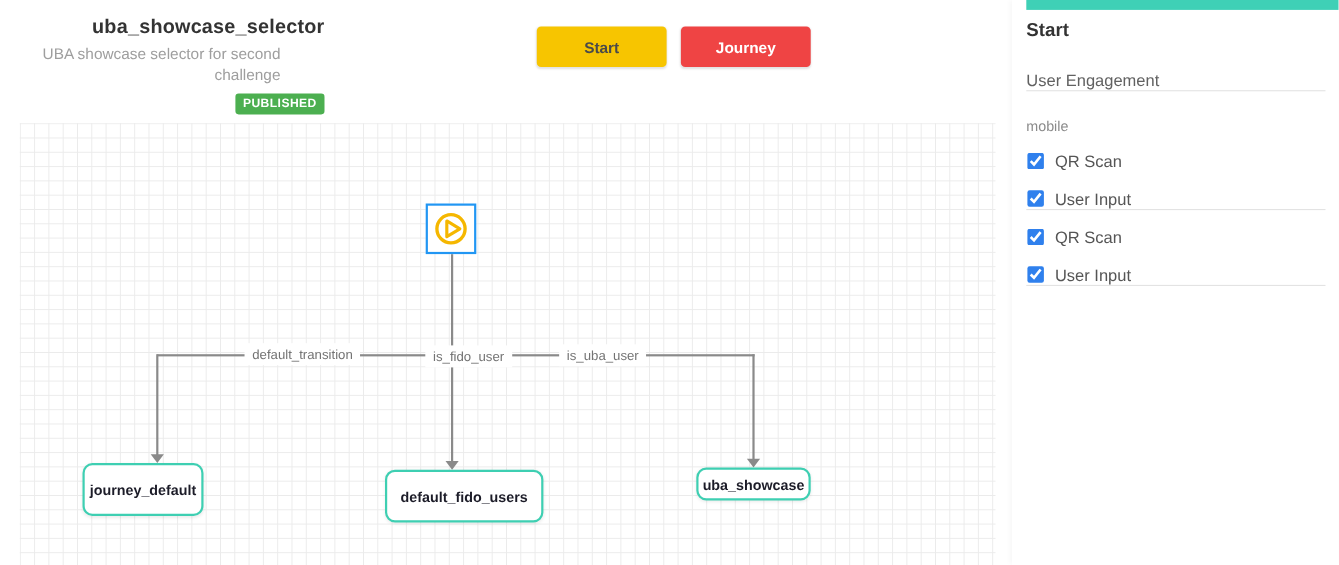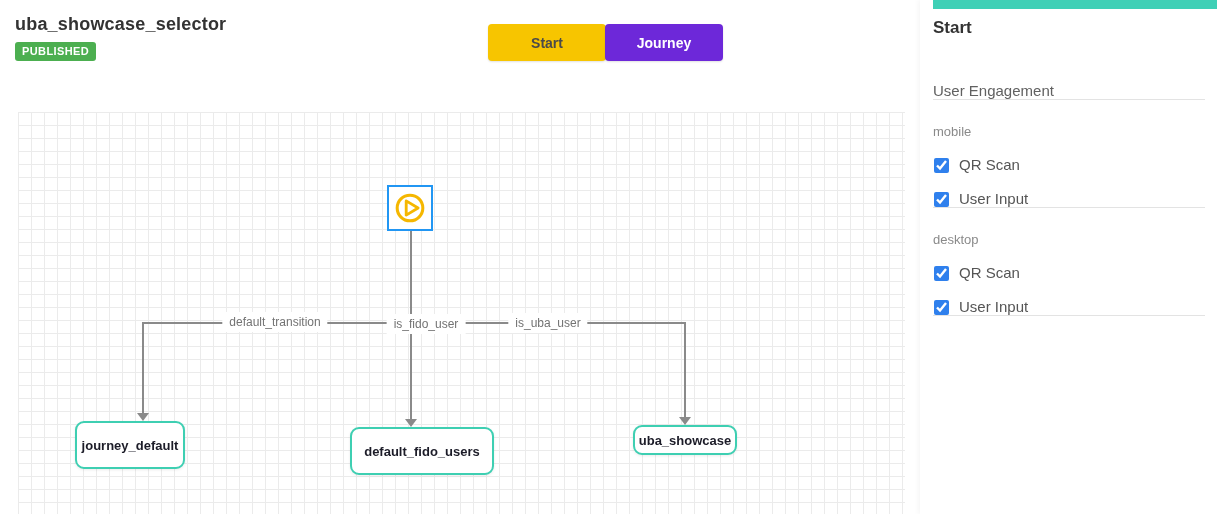--- a/index.html
+++ b/index.html
@@ -3,30 +3,30 @@
 <meta charset="utf-8">
 <style>
   * { margin: 0; padding: 0; box-sizing: border-box; }
   html, body { width: 1217px; height: 514px; background: #ffffff; overflow: hidden;
     font-family: "Liberation Sans", "DejaVu Sans", sans-serif; }
   .app { position: relative; width: 1217px; height: 514px; }
 
   
   .main { position: absolute; left: 0; top: 0; width: 920px; height: 514px; background: #fff; }
 
-  .header-left { position: absolute; left: 15px; top: 14px; width: 280px; }
+  .header-left { position: absolute; left: 15px; top: 14px; width: 280px; text-align: right; }
   .page-title { font-size: 18px; font-weight: bold; color: #333333; letter-spacing: 0.2px; }
   .page-subtitle { margin-top: 5px; font-size: 14px; line-height: 19px; color: #9e9e9e; width: 240px; }
   .status-badge { display: inline-block; margin-top: 7px; background: #4CAF50; color: #ffffff;
     font-size: 11px; font-weight: bold; letter-spacing: 0.4px; padding: 3px 7px 4px; border-radius: 3px; }
 
   .btn { position: absolute; top: 24px; height: 37px; width: 118px; border: none; border-radius: 4px;
     font-size: 14px; font-weight: bold; cursor: pointer; font-family: inherit; }
   .btn-start { left: 488px; background: #F7C500; color: #4a4a4a; box-shadow: 0 1px 2px rgba(0,0,0,0.12); }
-  .btn-journey { left: 605px; background: #6d28d9; color: #ffffff; box-shadow: 0 1px 2px rgba(0,0,0,0.12); }
+  .btn-journey { left: 619px; background: #ef4444; color: #ffffff; box-shadow: 0 1px 2px rgba(0,0,0,0.12); }
 
   
   .canvas { position: absolute; left: 18px; top: 112px; width: 887px; height: 402px; background: #ffffff;
     background-image:
       linear-gradient(to right, #ebebeb 1px, transparent 1px),
       linear-gradient(to bottom, #ebebeb 1px, transparent 1px);
     background-size: 13px 13px; }
 
   .edge-line { position: absolute; background: #8a8a8a; }
   .arrow-down { position: absolute; width: 0; height: 0;
@@ -41,38 +41,39 @@
 
   .start-node { position: absolute; left: 369px; top: 73px; width: 46px; height: 46px; background: #ffffff;
     border: 2px solid #2196F3; display: flex; align-items: center; justify-content: center; cursor: pointer; }
 
   
   .sidebar { position: absolute; left: 920px; top: 0; width: 297px; height: 514px; background: #ffffff;
     box-shadow: -2px 0 5px rgba(0,0,0,0.04); }
   .sidebar-topbar { position: absolute; left: 13px; top: 0; width: 284px; height: 9px; background: #3FD0B6; }
   .sidebar-inner { padding: 18px 12px 0 13px; }
   .sidebar-title { font-size: 17px; font-weight: bold; color: #333333; }
-  .sidebar-subtitle { margin-top: 44px; font-size: 15px; color: #616161; }
+  .sidebar-subtitle { margin-top: 27px; font-size: 15px; color: #616161; }
   .sidebar hr { border: none; border-top: 1px solid #e3e3e3; margin: 0; }
   .hr-1 { margin-top: 20px; }
   .section-label { font-size: 13px; color: #8a8a8a; margin-top: 24px; }
-  .check-row { display: flex; align-items: flex-end; margin-top: 17px; cursor: pointer; }
+  .check-row { display: flex; align-items: flex-start; margin-top: 17px; cursor: pointer; }
   .check-row input[type="checkbox"] { width: 15px; height: 15px; accent-color: #2F80ED; margin: 0 10px 0 1px; cursor: pointer; }
   .check-row span { font-size: 15px; color: #555555; }
   .hr-mid { margin-top: 26px; }
 </style>
 </head>
 <body>
 
 <div class="app">
 
   <div class="main">
 
     <div class="header-left">
       <div class="page-title">uba_showcase_selector</div>
+      <div class="page-subtitle">UBA showcase selector for second challenge</div>
       <span class="status-badge">PUBLISHED</span>
     </div>
 
     <button class="btn btn-start">Start</button>
     <button class="btn btn-journey">Journey</button>
 
     <div class="canvas">
 
       <div class="edge-line" style="left:392px; top:119px; width:2px; height:92px;"></div>
       <div class="edge-line" style="left:125px; top:210px; width:543px; height:2px;"></div>
@@ -121,21 +122,20 @@
         </label>
         <label class="check-row">
           <input type="checkbox" checked="" style="">
           <span>User Input</span>
         </label>
       </div>
 
       <hr class="hr-mid">
 
       <div class="section">
-        <div class="section-label">desktop</div>
         <label class="check-row">
           <input type="checkbox" checked="" style="">
           <span>QR Scan</span>
         </label>
         <label class="check-row">
           <input type="checkbox" checked="" style="">
           <span>User Input</span>
         </label>
       </div>
 

